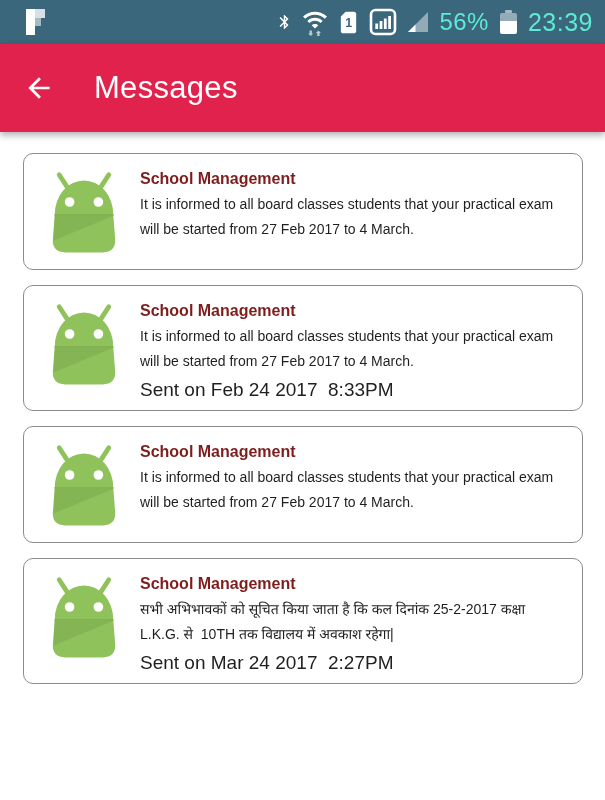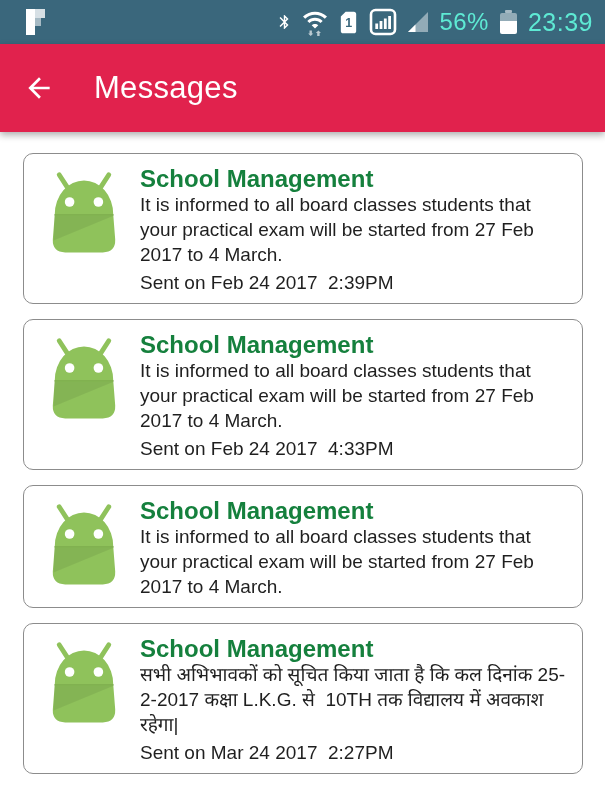--- a/index.html
+++ b/index.html
@@ -42,22 +42,22 @@
 
   
   .message-list { padding:21px 22px 0 23px; background:#ffffff; }
   .card {
     display:flex; align-items:flex-start;
     border:1px solid #8c8c8c; border-radius:10px; background:#fff;
     padding:10px 14px 8px 20px; margin-bottom:15px; min-height:117px;
   }
   .card-icon { flex-shrink:0; width:80px; height:92px; margin:4px 16px 0 0; }
   .card-text { flex:1; min-width:0; padding-top:2px; }
-  .card-title { font-size:24px; line-height:26px; font-weight:bold; color:#15803d; }
-  .card-body { font-size:19px; line-height:25px; color:#1f1f1f; white-space:pre-wrap; }
+  .card-title { font-size:16px; line-height:26px; font-weight:bold; color:#7f1d1d; }
+  .card-body { font-size:14px; line-height:25px; color:#1f1f1f; white-space:pre-wrap; }
   .card-sent { font-size:19px; line-height:25px; color:#1f1f1f; margin-top:3px; white-space:pre-wrap; }
 
   svg { display:block; }
 </style>
 </head>
 <body>
 
 <div class="screen">
 
   <div class="status-bar">
@@ -139,40 +139,39 @@
         <path d="M13.5 56 A 36.5 42 0 0 1 86.5 56 L 89 88 Q 89.5 104 73.5 104 L 26.5 104 Q 10.5 104 11 88 Z" fill="#8FC25B"></path>
         <circle cx="32" cy="41" r="6" fill="#ffffff"></circle>
         <circle cx="68" cy="41" r="6" fill="#ffffff"></circle>
         <line x1="13" y1="57" x2="87" y2="57" stroke="#7dab4d" stroke-width="1.6"></line>
         <path d="M13 58.2 L 87 58.2 L 12 89 Z" fill="rgba(0,0,0,0.07)"></path>
       </svg>
     </span>
     <div class="card-text">
       <div class="card-title">School Management</div>
       <div class="card-body">It is informed to all board classes students that your practical exam will be started from 27 Feb 2017 to 4 March.</div>
-      <div class="card-sent">Sent on Feb 24 2017  2:39PM</div>
     </div>
   </div>
 
   <div class="card">
     <span class="card-icon">
       <svg viewBox="0 0 100 112" width="80" height="92">
         <line x1="30" y1="24" x2="19" y2="7" stroke="#8FC25B" stroke-width="6" stroke-linecap="round"></line>
         <line x1="70" y1="24" x2="81" y2="7" stroke="#8FC25B" stroke-width="6" stroke-linecap="round"></line>
         <path d="M13.5 56 A 36.5 42 0 0 1 86.5 56 L 89 88 Q 89.5 104 73.5 104 L 26.5 104 Q 10.5 104 11 88 Z" fill="#8FC25B"></path>
         <circle cx="32" cy="41" r="6" fill="#ffffff"></circle>
         <circle cx="68" cy="41" r="6" fill="#ffffff"></circle>
         <line x1="13" y1="57" x2="87" y2="57" stroke="#7dab4d" stroke-width="1.6"></line>
         <path d="M13 58.2 L 87 58.2 L 12 89 Z" fill="rgba(0,0,0,0.07)"></path>
       </svg>
     </span>
     <div class="card-text">
       <div class="card-title">School Management</div>
       <div class="card-body">It is informed to all board classes students that your practical exam will be started from 27 Feb 2017 to 4 March.</div>
-      <div class="card-sent">Sent on Feb 24 2017  4:33PM</div>
+      <div class="card-sent">Sent on Feb 24 2017  8:33PM</div>
     </div>
   </div>
 
   <div class="card">
     <span class="card-icon">
       <svg viewBox="0 0 100 112" width="80" height="92">
         <line x1="30" y1="24" x2="19" y2="7" stroke="#8FC25B" stroke-width="6" stroke-linecap="round"></line>
         <line x1="70" y1="24" x2="81" y2="7" stroke="#8FC25B" stroke-width="6" stroke-linecap="round"></line>
         <path d="M13.5 56 A 36.5 42 0 0 1 86.5 56 L 89 88 Q 89.5 104 73.5 104 L 26.5 104 Q 10.5 104 11 88 Z" fill="#8FC25B"></path>
         <circle cx="32" cy="41" r="6" fill="#ffffff"></circle>

